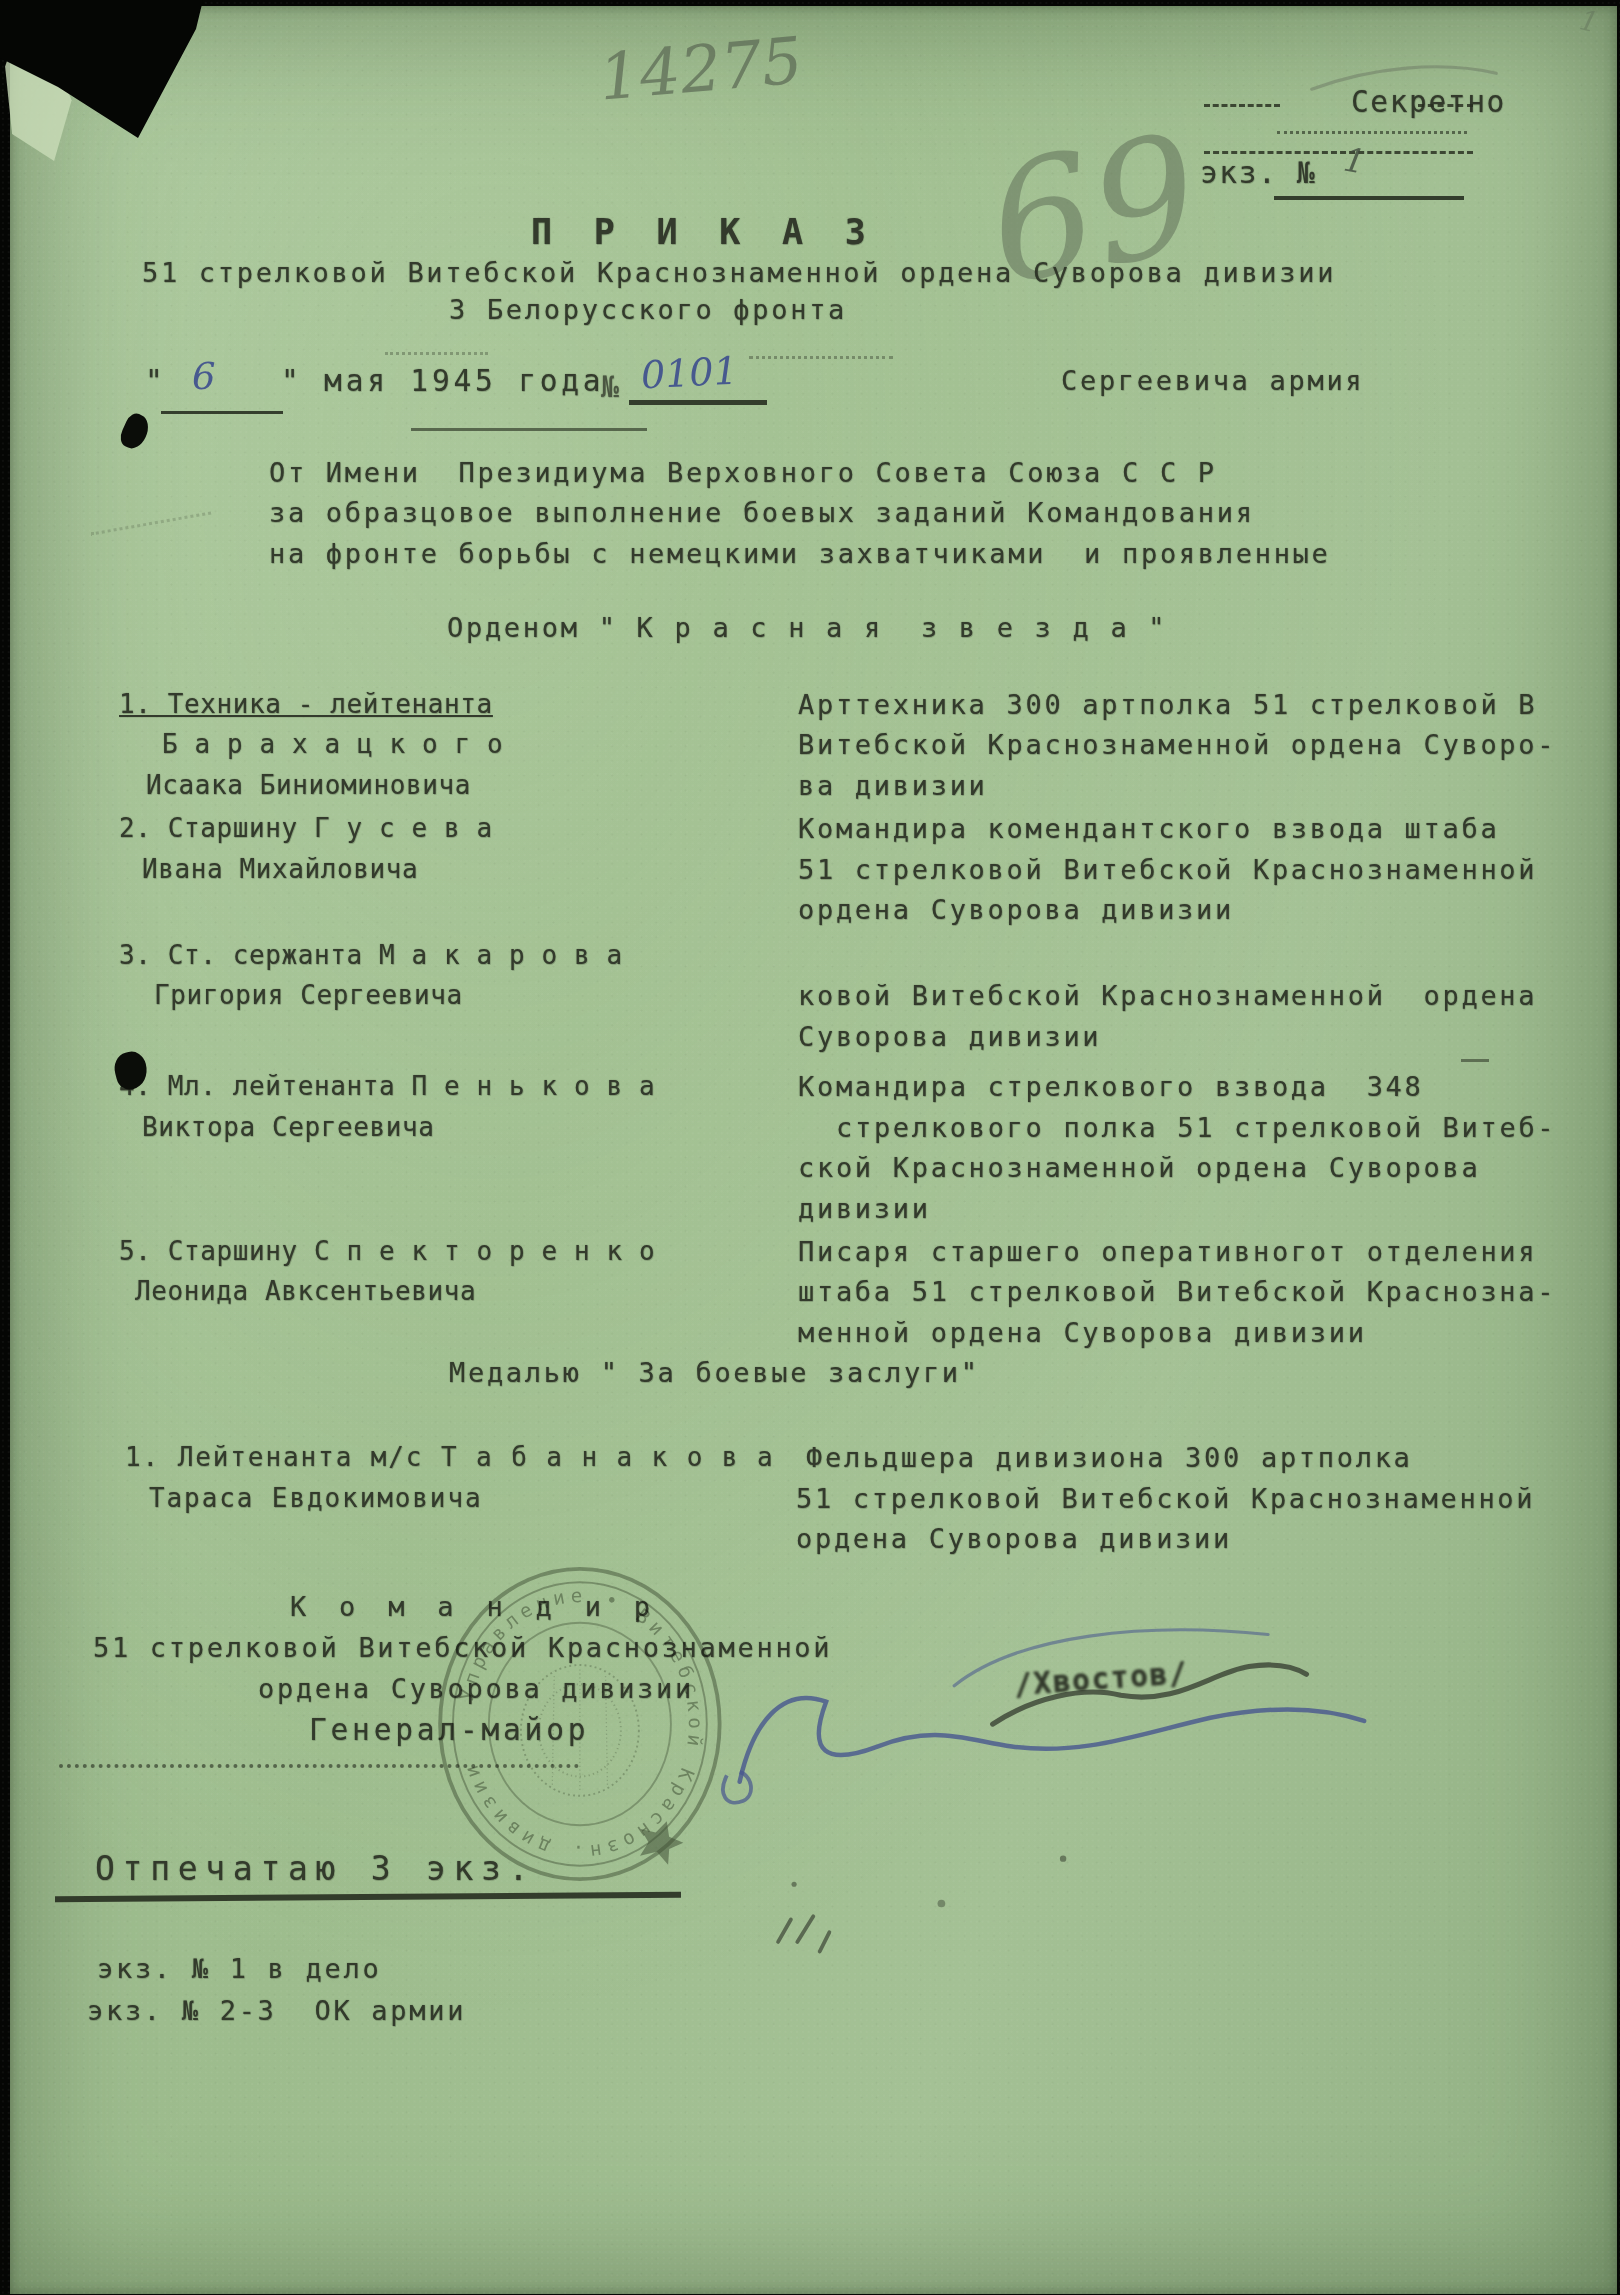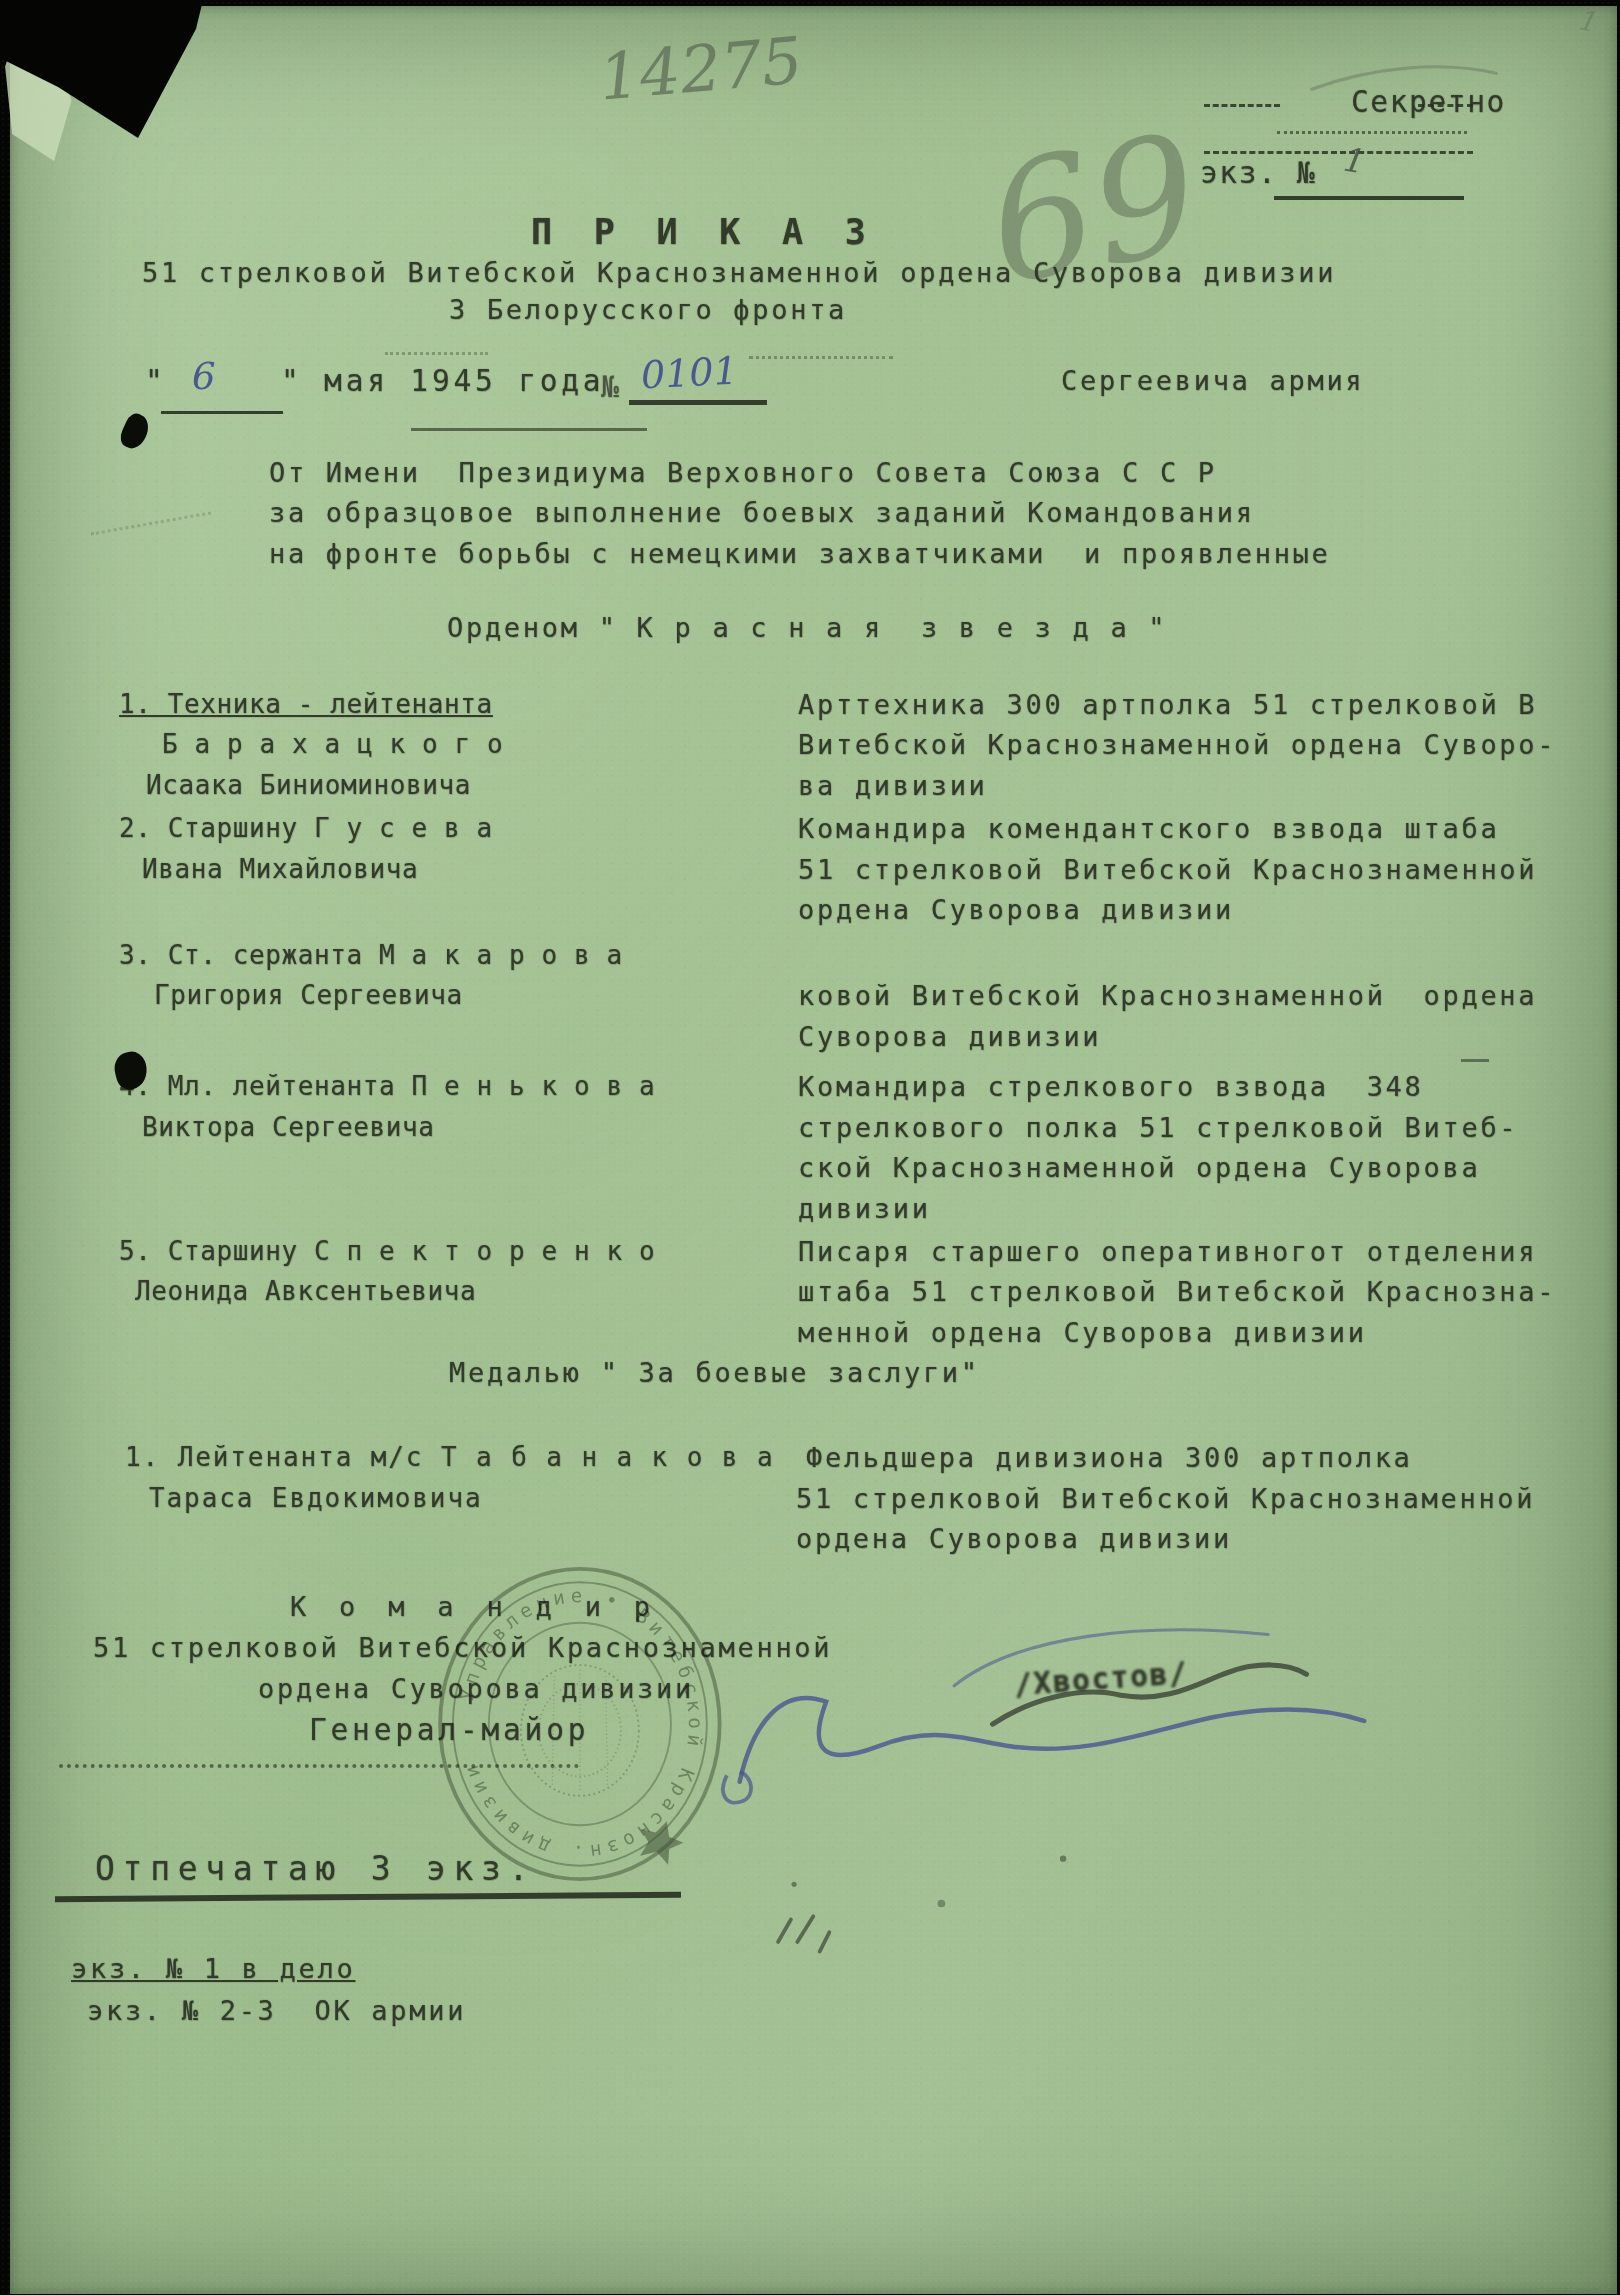--- a/index.html
+++ b/index.html
@@ -98,21 +98,21 @@
   <div class="t w" style="left:798px;top:896px;">ордена Суворова дивизии</div>
 
   <div class="t n" style="left:119px;top:942px;">3. Ст. сержанта М а к а р о в а</div>
   <div class="t n" style="left:154px;top:982px;">Григория Сергеевича</div>
   <div class="t w" style="left:798px;top:982px;">ковой Витебской Краснознаменной  ордена</div>
   <div class="t w" style="left:798px;top:1023px;">Суворова дивизии</div>
 
   <div class="t n" style="left:119px;top:1073px;">4. Мл. лейтенанта П е н ь к о в а</div>
   <div class="t n" style="left:142px;top:1114px;">Виктора Сергеевича</div>
   <div class="t w" style="left:798px;top:1073px;">Командира стрелкового взвода  348</div>
-  <div class="t w" style="left:798px;top:1114px;">стрелкового полка 51 стрелковой Витеб-</div>
+  <div class="t w" style="left:836px;top:1114px;">стрелкового полка 51 стрелковой Витеб-</div>
   <div class="t w" style="left:798px;top:1154px;">ской Краснознаменной ордена Суворова</div>
   <div class="t w" style="left:798px;top:1195px;">дивизии</div>
   <div class="sol" style="left:1461px;top:1059px;width:28px;height:2.6px;opacity:.6;"></div>
   <div class="blob" style="left:115px;top:1052px;width:32px;height:37px;transform:rotate(-15deg);border-radius:50% 45% 60% 40%;"></div>
 
   <div class="t n" style="left:119px;top:1238px;">5. Старшину С п е к т о р е н к о</div>
   <div class="t n" style="left:135px;top:1278px;">Леонида Авксентьевича</div>
   <div class="t w" style="left:798px;top:1238px;">Писаря старшего оперативногот отделения</div>
   <div class="t w" style="left:798px;top:1278px;">штаба 51 стрелковой Витебской Краснозна-</div>
   <div class="t w" style="left:798px;top:1319px;">менной ордена Суворова дивизии</div>
@@ -153,16 +153,16 @@
     <path d="M 95 300 C 80 330 95 350 120 340 C 140 332 135 300 115 295" fill="none" stroke="#47568e" stroke-width="6" opacity=".7"></path>
     <path d="M 510 220 C 570 180 650 160 710 175 C 800 190 850 140 910 130 C 950 124 980 130 1000 142" fill="none" stroke="#2b3126" stroke-width="8" opacity=".7" stroke-linecap="round"></path>
     <path d="M 175 560 L 195 525 M 205 560 L 230 520 M 240 575 L 255 545" stroke="#2b3126" stroke-width="6" opacity=".6" stroke-linecap="round"></path>
     <circle cx="620" cy="430" r="5" fill="#2b3126" opacity=".5"></circle>
     <circle cx="200" cy="470" r="4" fill="#2b3126" opacity=".5"></circle>
     <circle cx="430" cy="500" r="6" fill="#2b3126" opacity=".4"></circle>
   </svg>
 
   <div class="t" style="left:95px;top:1852px;font-size:33px;letter-spacing:7.7px;">Отпечатаю 3 экз.</div>
   <div class="sol" style="left:55px;top:1894px;width:626px;height:5.8px;transform:rotate(-0.4deg);"></div>
-  <div class="t w" style="left:71px;top:1955px;text-decoration:underline;">экз. № 1 в дело</div>
+  <div class="t w" style="left:97px;top:1955px;">экз. № 1 в дело</div>
   <div class="t w" style="left:87px;top:1997px;">экз. № 2-3  ОК армии</div>
 </div>
 
 
 </body></html>

